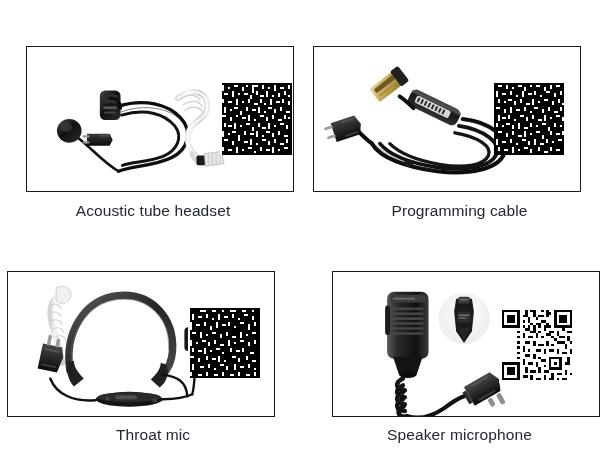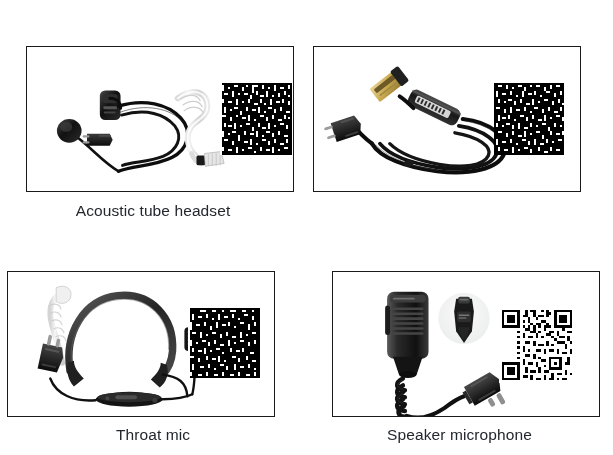--- a/index.html
+++ b/index.html
@@ -431,20 +431,21 @@
               <rect x="18" y="33" width="1" height="2"></rect>
             <rect x="22" y="32" width="1" height="2"></rect>
               <rect x="25" y="34" width="2" height="1"></rect>
             <rect x="28" y="32" width="1" height="2"></rect>
               <rect x="31" y="33" width="2" height="1"></rect>
           </g>
           <rect x="35" y="0" width="1" height="36" fill="#ffffff"></rect>
         </svg>
       </div>
     </div>
+    <div class="card-label">Programming cable</div>
   </div>
 
   <div class="card right row2">
     <div class="photo-frame">
       <div class="art">
         <svg viewBox="0 0 268 146" xmlns="http://www.w3.org/2000/svg">
           <defs>
             <linearGradient id="g4band" x1="0" y1="0" x2="1" y2="1">
               <stop offset="0" stop-color="#5c5c5c"></stop>
                 <stop offset="0.5" stop-color="#242424"></stop>

